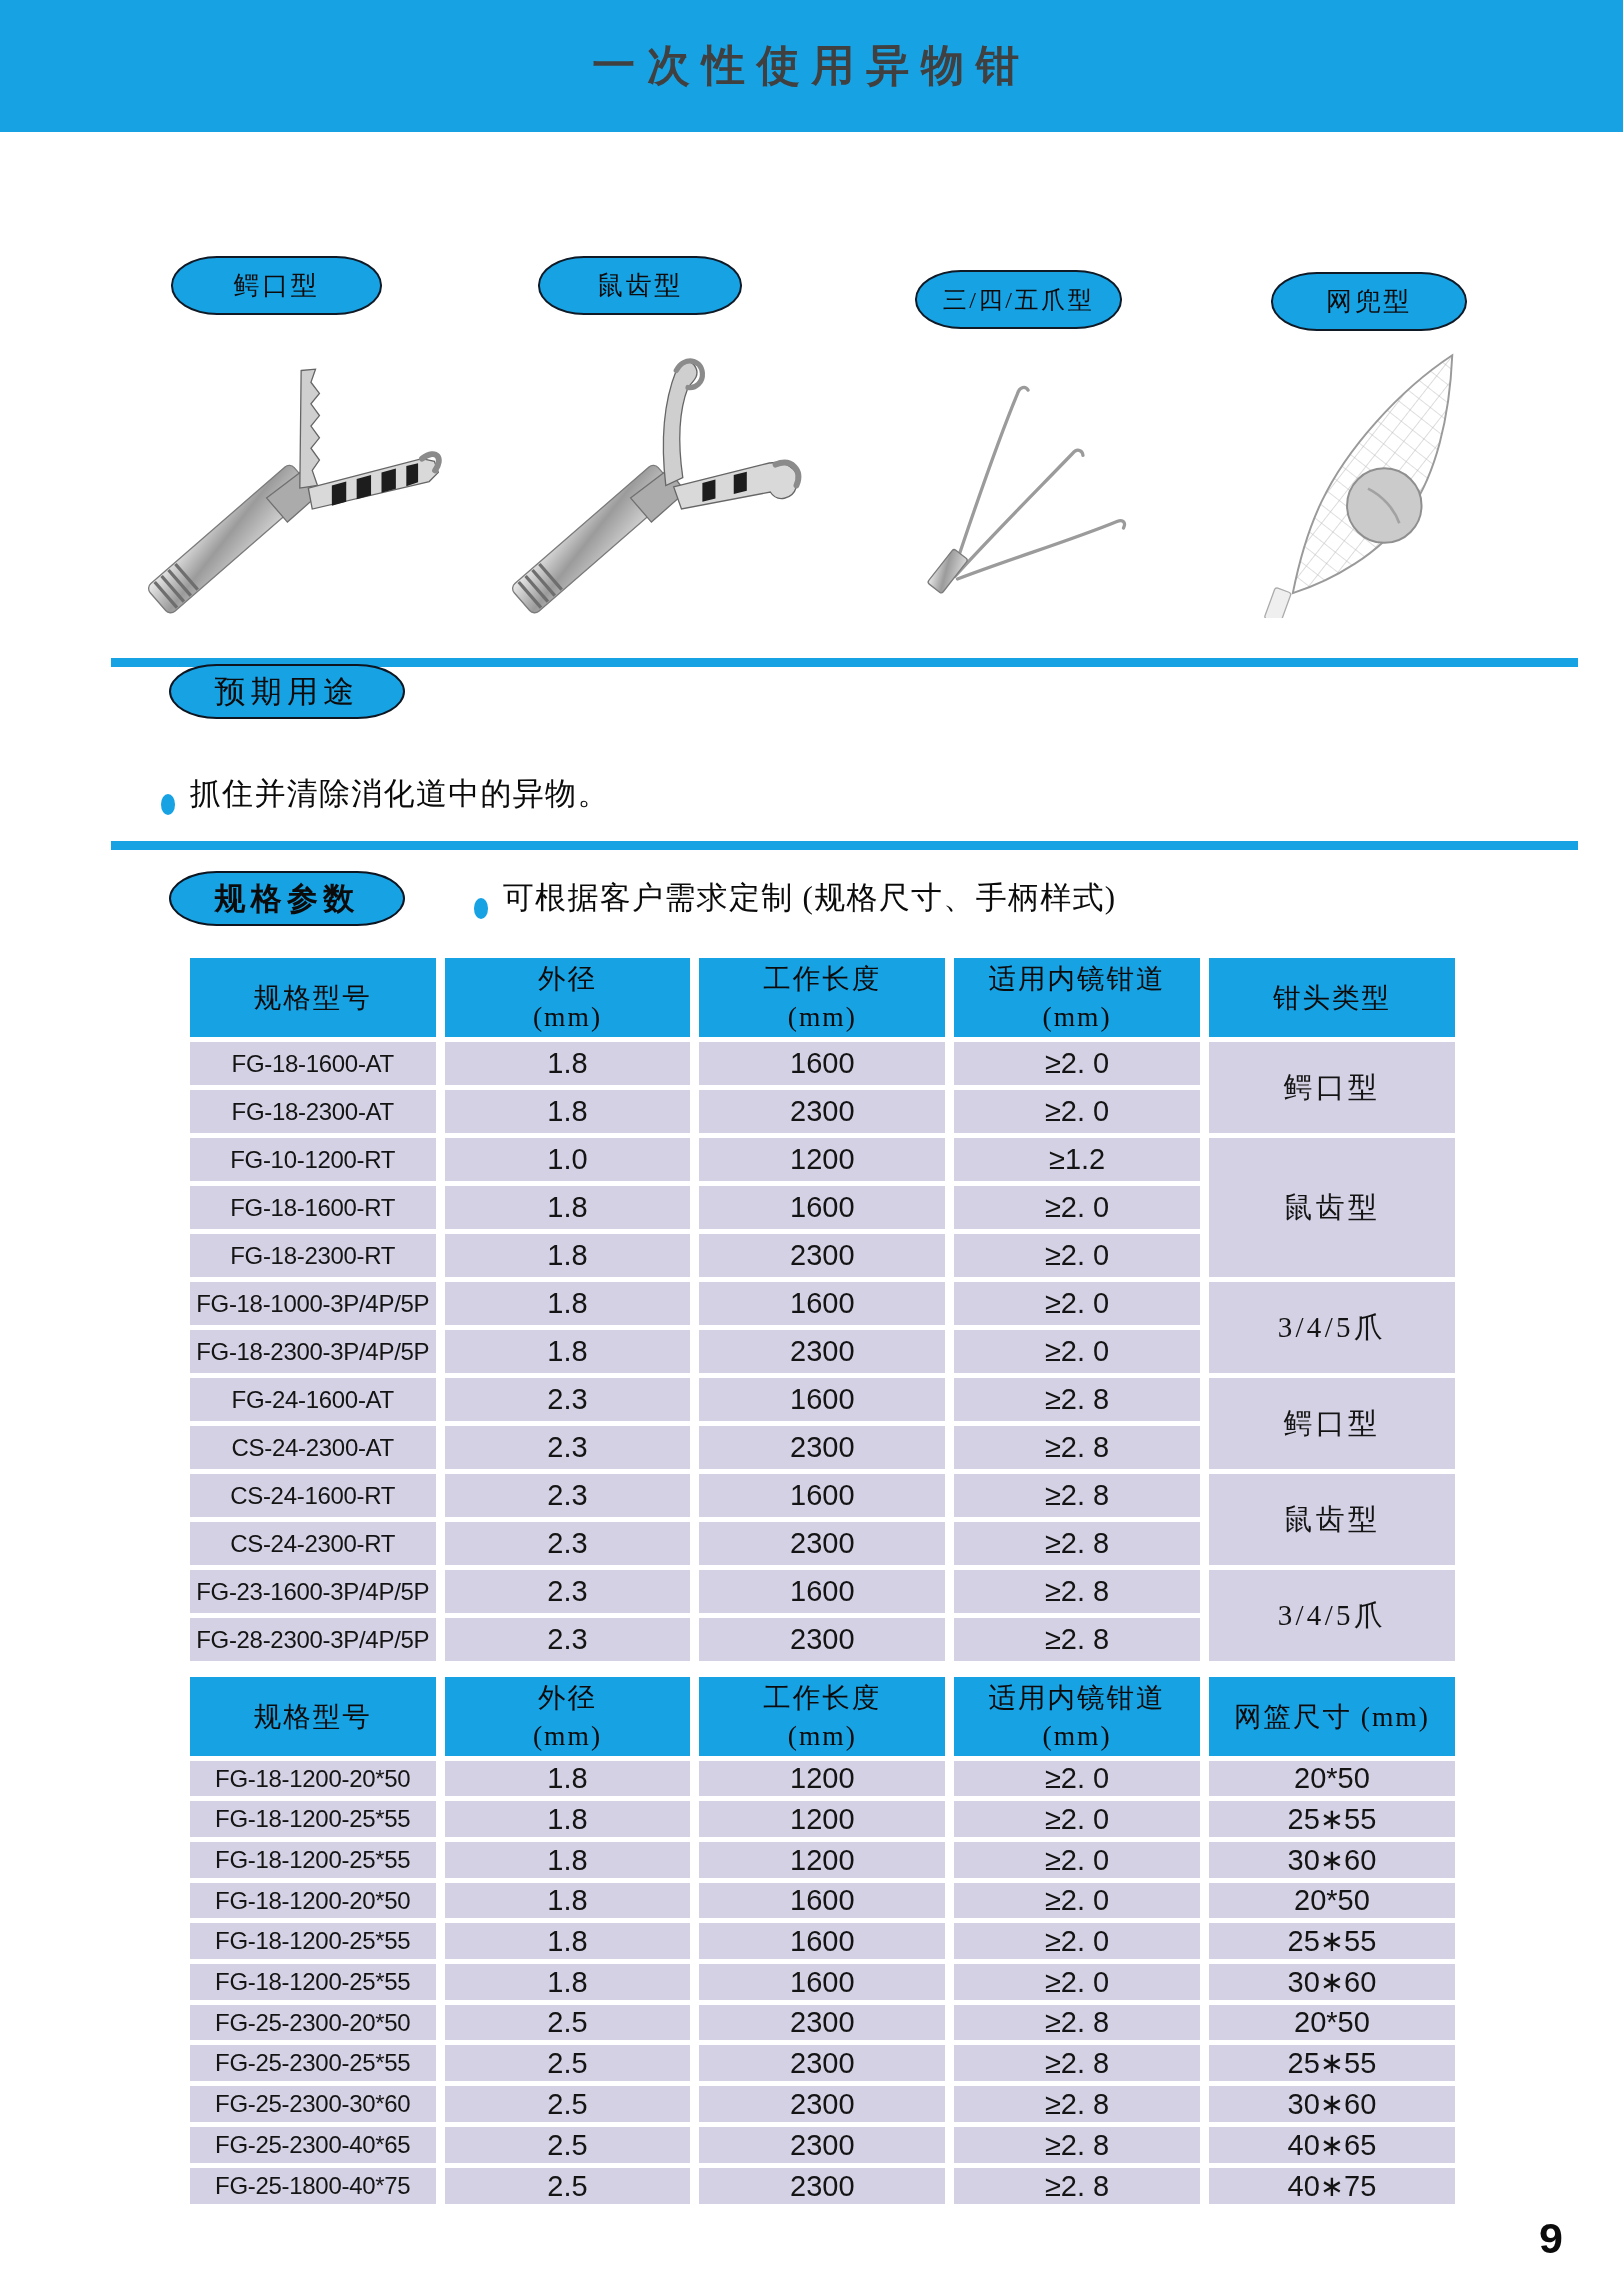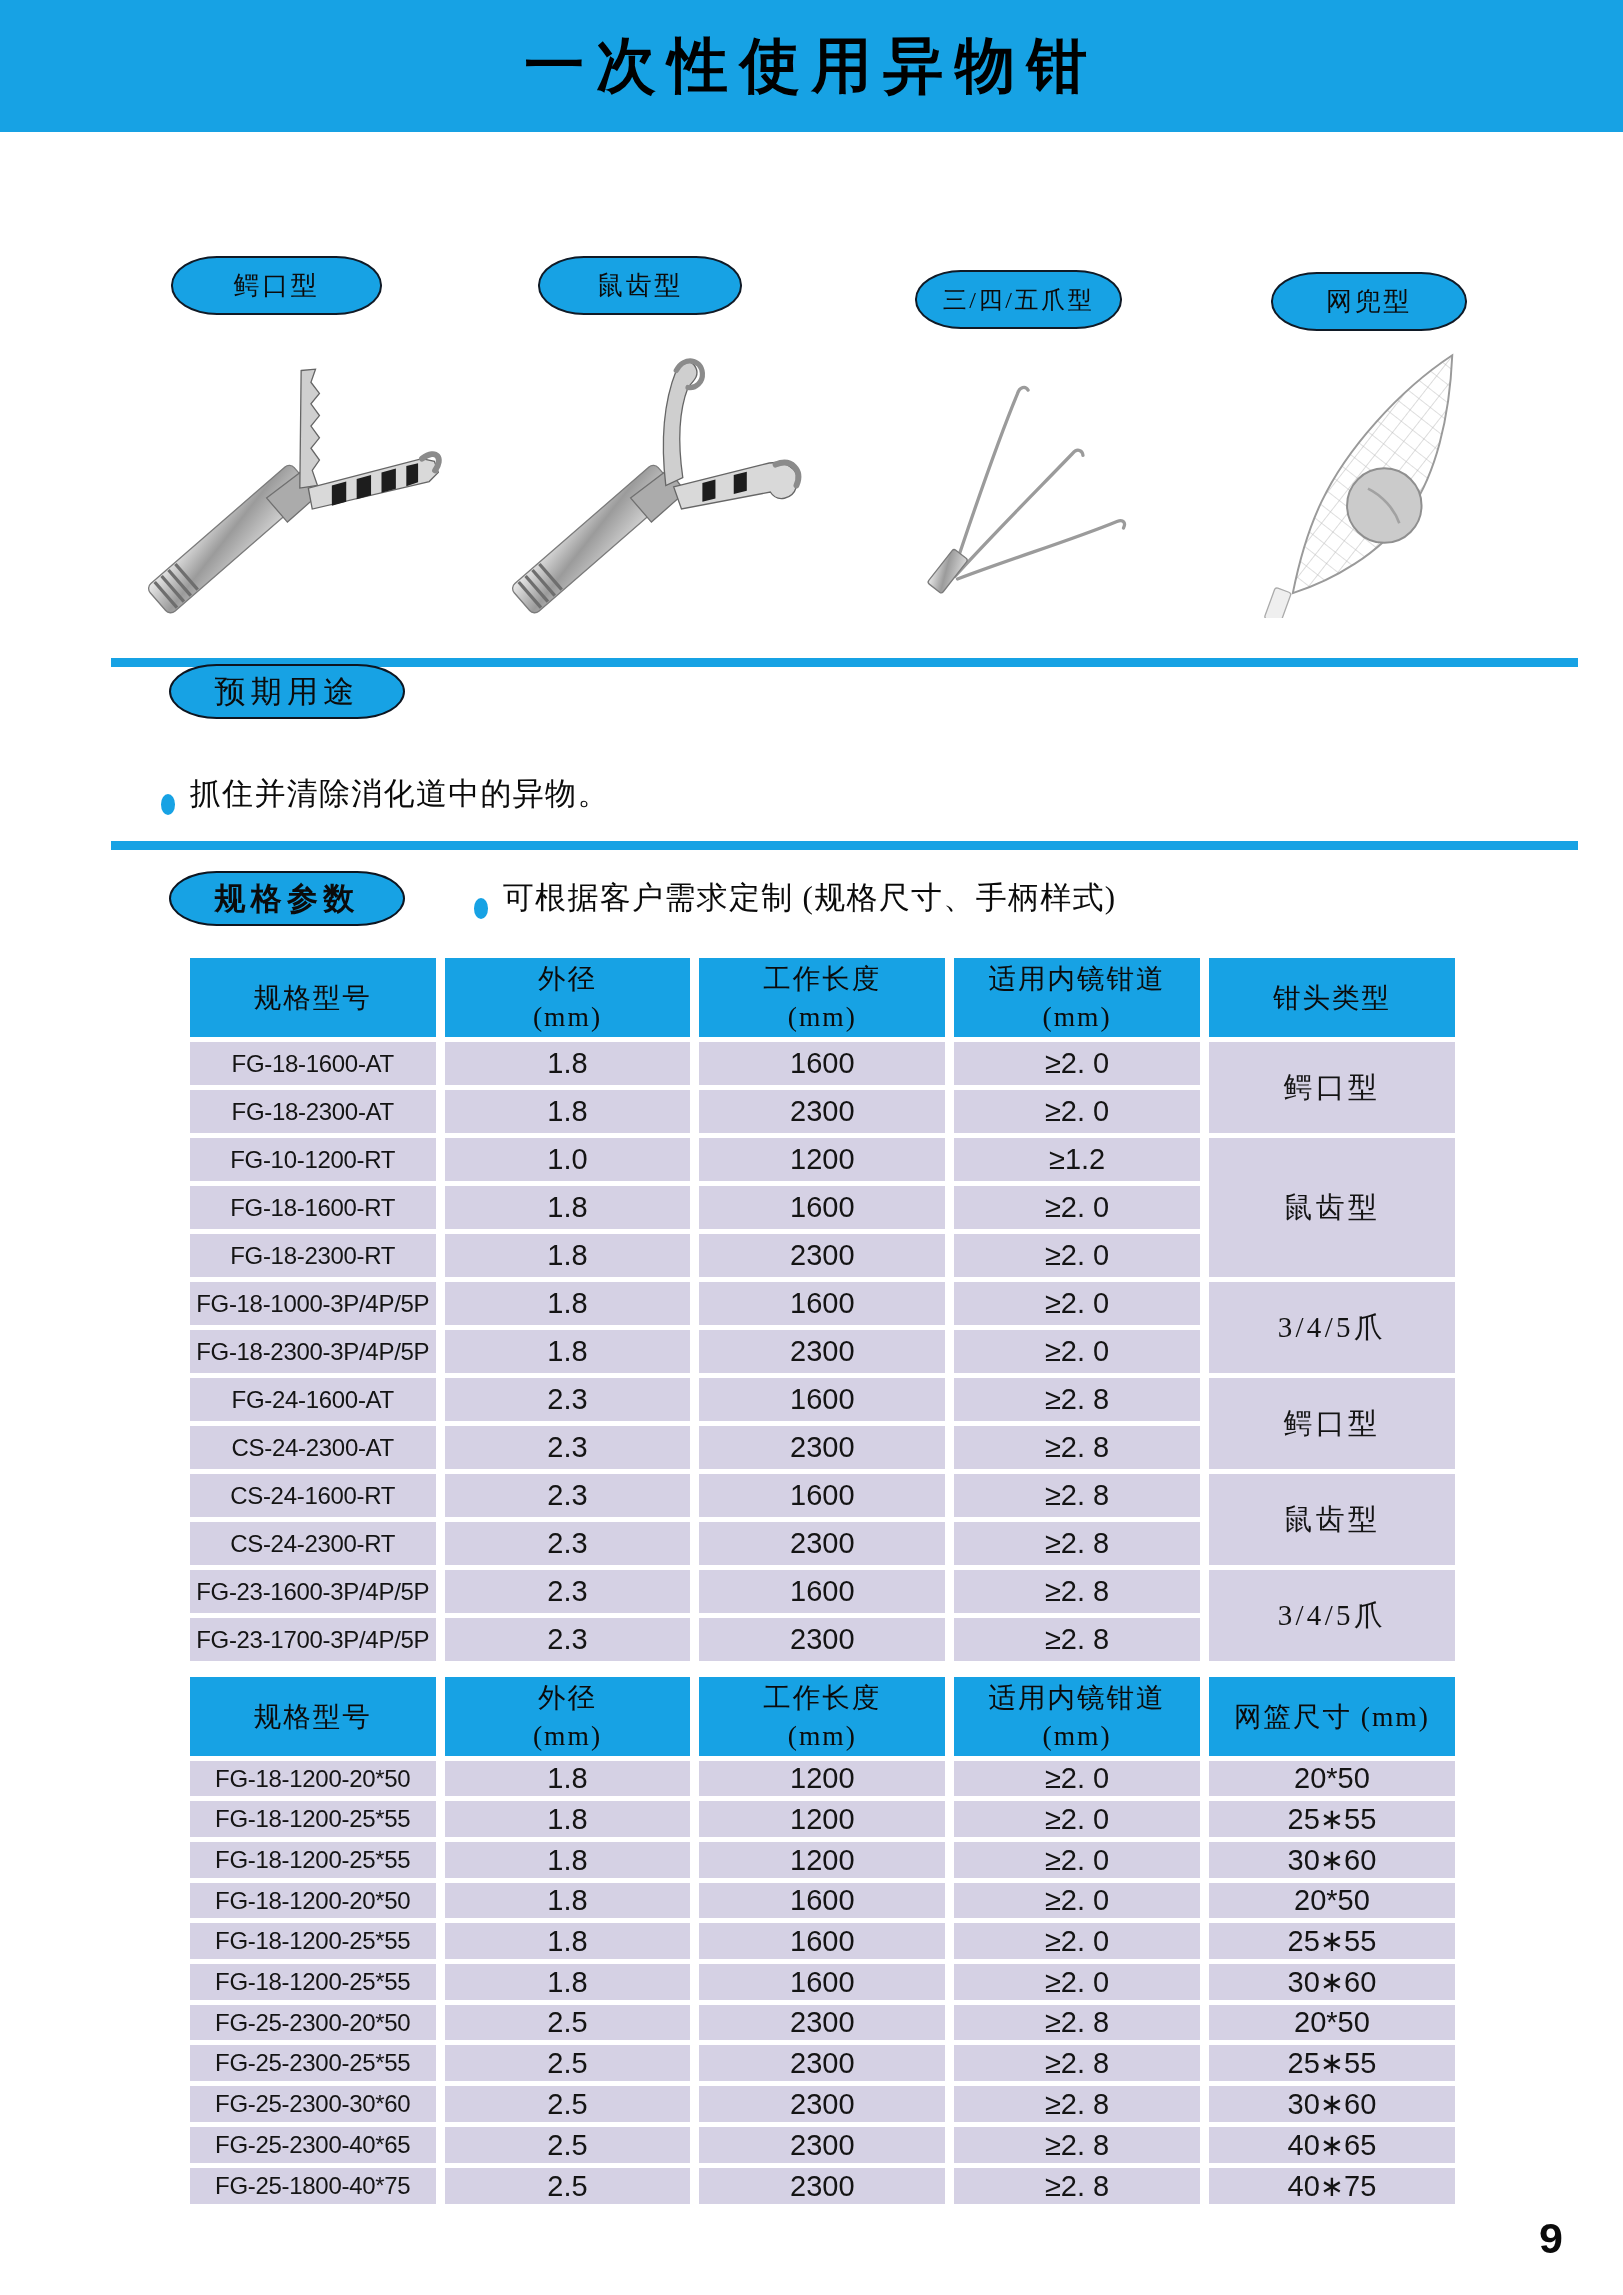--- a/index.html
+++ b/index.html
@@ -12,21 +12,21 @@
     font-family:"Liberation Sans","DejaVu Sans",sans-serif;color:#111;
   }
 
   
   .banner{
     position:absolute;left:0;top:0;width:1623px;height:132px;background:var(--accent);
     display:flex;align-items:center;justify-content:center;
   }
   .banner h1{
     margin:4px;font-family:"Liberation Serif","DejaVu Serif",serif;
-    font-size:60px;font-weight:700;letter-spacing:11.8px;color:#000000;
+    font-size:43px;font-weight:700;letter-spacing:11.8px;color:#404040;
   }
 
   
   .pill{
     position:absolute;box-sizing:border-box;height:59px;background:var(--accent);
     border:2.6px solid #101a26;border-radius:46px/29px;
     display:flex;align-items:center;justify-content:center;
     font-family:"Liberation Serif","DejaVu Serif",serif;font-size:26px;letter-spacing:2.6px;color:#0b0b0b;
   }
   #pill-1{left:171px;top:256px;width:211px;}
@@ -286,21 +286,21 @@
             <td class="num-cell">≥2. 8</td>
           </tr>
           <tr>
             <td class="model-cell">FG-23-1600-3P/4P/5P</td>
             <td class="num-cell">2.3</td>
             <td class="num-cell">1600</td>
             <td class="num-cell">≥2. 8</td>
             <td rowspan="2" class="group-cell">3/4/5爪</td>
           </tr>
           <tr>
-            <td class="model-cell">FG-23-1700-3P/4P/5P</td>
+            <td class="model-cell">FG-28-2300-3P/4P/5P</td>
             <td class="num-cell">2.3</td>
             <td class="num-cell">2300</td>
             <td class="num-cell">≥2. 8</td>
           </tr>
         </tbody>
       </table>
     </div>
   <div class="tbl" id="table-2">
       <table class="spec-table">
         <thead>

